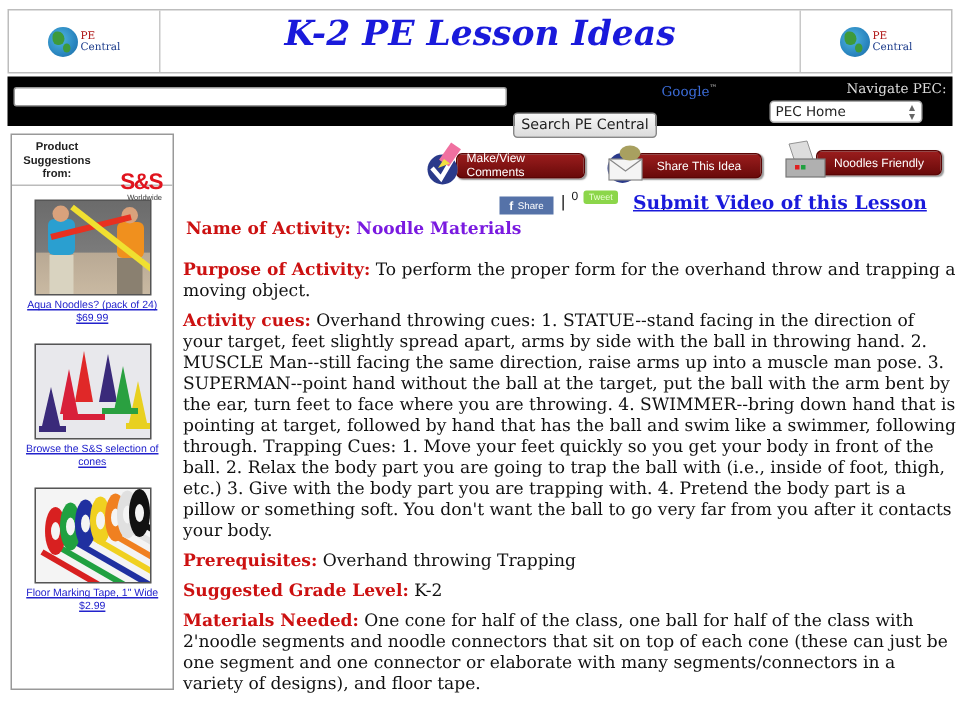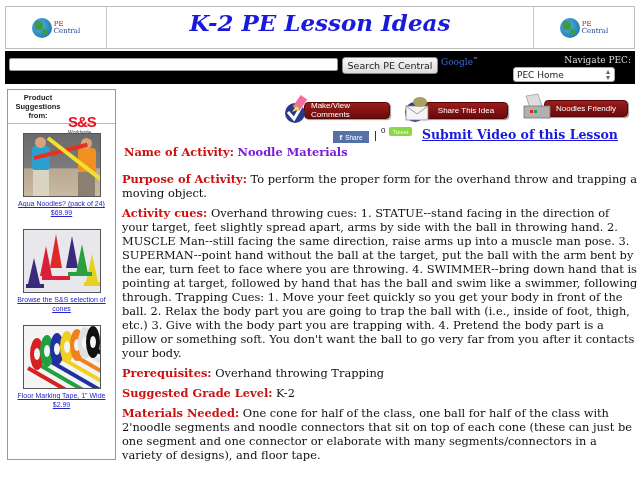--- a/index.html
+++ b/index.html
@@ -24,21 +24,21 @@
   .globe::after { content: ""; position: absolute; left: 10px; top: 11px; width: 5px; height: 6px;
     background: #3e9a3a; border-radius: 50%; }
   .logo-text { font-family: "DejaVu Serif", serif; font-size: 7px; line-height: 7px; }
   .logo-text .pe { color: #b01818; display: block; }
   .logo-text .central { color: #1a3a8a; display: block; }
 
   
   .searchbar { position: absolute; left: 5px; top: 51px; width: 630px; height: 33px; background: #000; }
   .search-input { position: absolute; left: 4px; top: 7px; width: 329px; height: 13px;
     background: #fff; border: 1px solid #999; border-radius: 2px; }
-  .search-btn { position: absolute; left: 337px; top: 6px; width: 96px; height: 17px;
+  .search-btn { position: absolute; left: 337px; top: 24px; width: 96px; height: 17px;
     background: linear-gradient(#f7f7f7, #dcdcdc); border: 1px solid #888; border-radius: 3px;
     font-family: "DejaVu Sans", sans-serif; font-size: 9.5px; color: #222;
     display: flex; align-items: center; justify-content: center; }
   .google-mark { position: absolute; left: 436px; top: 5px; font-family: "DejaVu Serif", serif;
     font-size: 9px; color: #3b6bd6; }
   .google-mark sup { font-size: 5px; color: #ccc; }
   .nav-label { position: absolute; right: 4px; top: 4px; font-family: "DejaVu Serif", serif;
     font-size: 9px; color: #ddd; }
   .nav-select { position: absolute; left: 508px; top: 16px; width: 102px; height: 15px;
     background: #fff; border: 1px solid #aaa; border-radius: 3px;
@@ -48,21 +48,21 @@
 
   
   .sidebar { position: absolute; left: 7px; top: 89px; width: 109px; height: 371px;
     border: 1px solid #999; background: #fff; }
   .sidebar-head { background: #738393; color: #fff; font-family: "Liberation Sans", sans-serif;
     font-weight: bold; font-size: 10px; text-align: center; line-height: 12px; padding: 2px 2px 3px; height: 28px;
     border-bottom: 1px solid #999; }
   .product-row { height: 34px; border-bottom: 1px solid #bbb; display: flex; align-items: center; }
   .product-label { width: 60px; font-family: "Liberation Sans", sans-serif; font-weight: bold;
     font-size: 7.5px; line-height: 9px; text-align: center; color: #222; }
-  .sns-logo { width: 40px; text-align: left; margin-top: 36px; }
+  .sns-logo { width: 40px; text-align: right; margin-top: 36px; }
   .sns-logo .big { font-family: "Liberation Sans", sans-serif; font-weight: bold; font-size: 15px;
     color: #e0141e; letter-spacing: -1px; line-height: 14px; display: block; }
   .sns-logo .small { font-family: "Liberation Sans", sans-serif; font-size: 5px; color: #333; display: block; }
   .product { text-align: center; padding-top: 9px; }
   .product-img { width: 78px; height: 64px; margin: 0 auto; border: 1px solid #555; position: relative; overflow: hidden; }
   .product-link { display: block; font-family: "Liberation Sans", sans-serif; font-size: 7px;
     line-height: 9px; color: #2222cc; text-decoration: underline; margin-top: 2px; padding: 0 2px; }
 
   .img-noodles { background: linear-gradient(#6b6b6b 0%, #7b7b7b 55%, #b9a994 56%, #c9b9a2 100%); }
   .img-noodles .kid1 { position: absolute; left: 8px; top: 12px; width: 18px; height: 24px; background: #2a9fd0; border-radius: 4px; }

